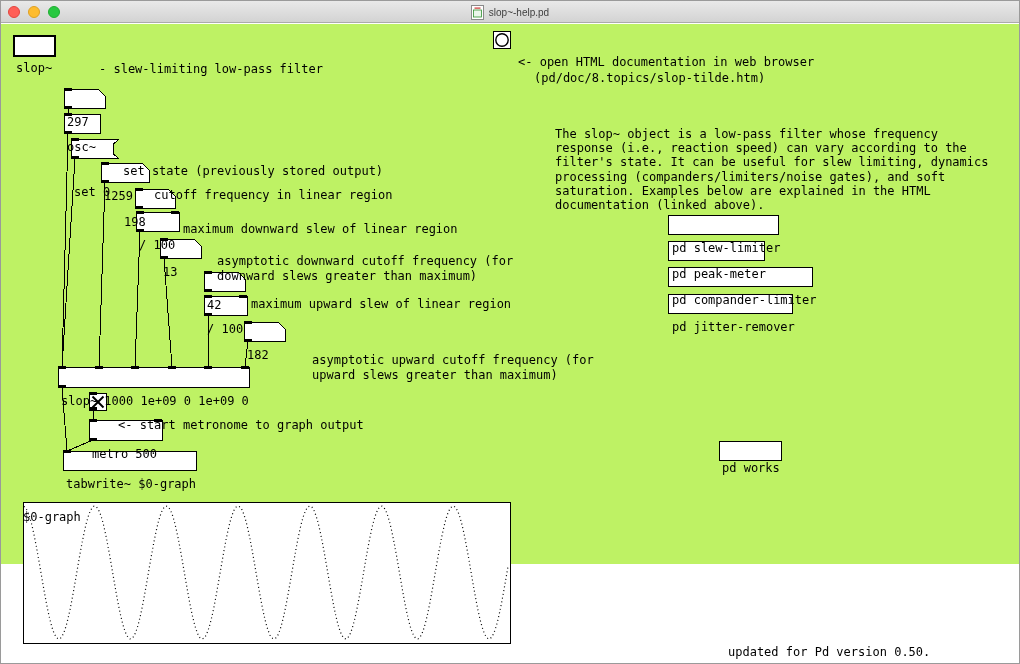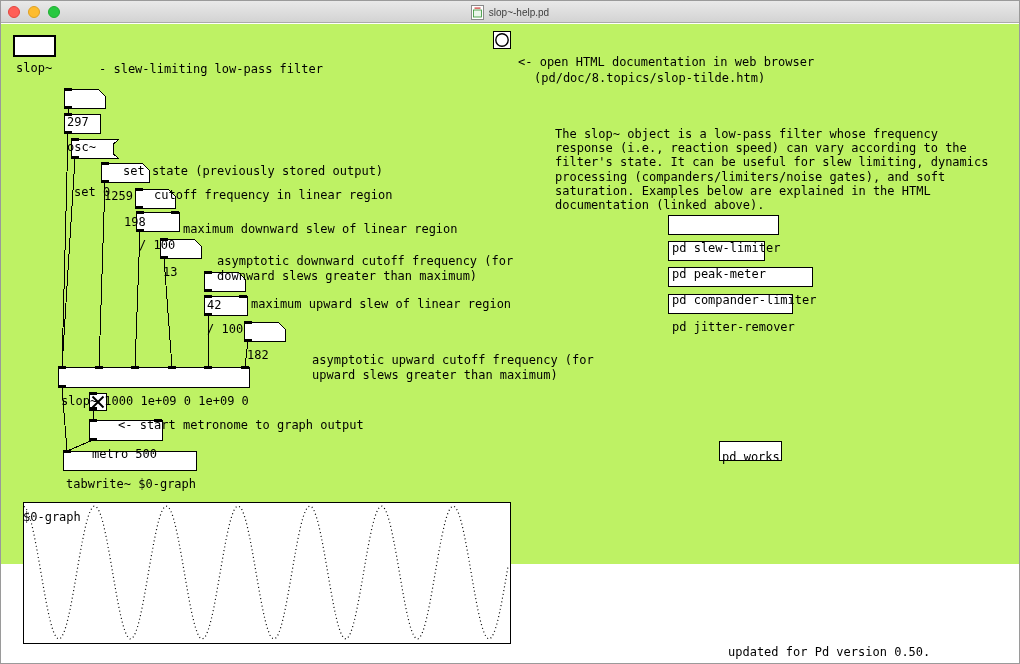--- a/index.html
+++ b/index.html
@@ -178,18 +178,18 @@
 response (i.e., reaction speed) can vary according to the
 filter's state. It can be useful for slew limiting, dynamics
 processing (companders/limiters/noise gates), and soft
 saturation. Examples below are explained in the HTML
 documentation (linked above).</div>
 
     <div class="t" style="left:671px;top:217px;">pd slew-limiter</div>
     <div class="t" style="left:671px;top:243px;">pd peak-meter</div>
     <div class="t" style="left:671px;top:269px;">pd compander-limiter</div>
     <div class="t" style="left:671px;top:296px;">pd jitter-remover</div>
-    <div class="t" style="left:721px;top:426px;text-align:right;">pd works</div>
+    <div class="t" style="left:721px;top:437px;text-align:right;">pd works</div>
 
     <div class="t" style="left:727px;top:621px;">updated for Pd version 0.50.</div>
     <div class="t" style="left:22px;top:486px;">$0-graph</div>
   </div>
 </div>
 
 </body></html>

